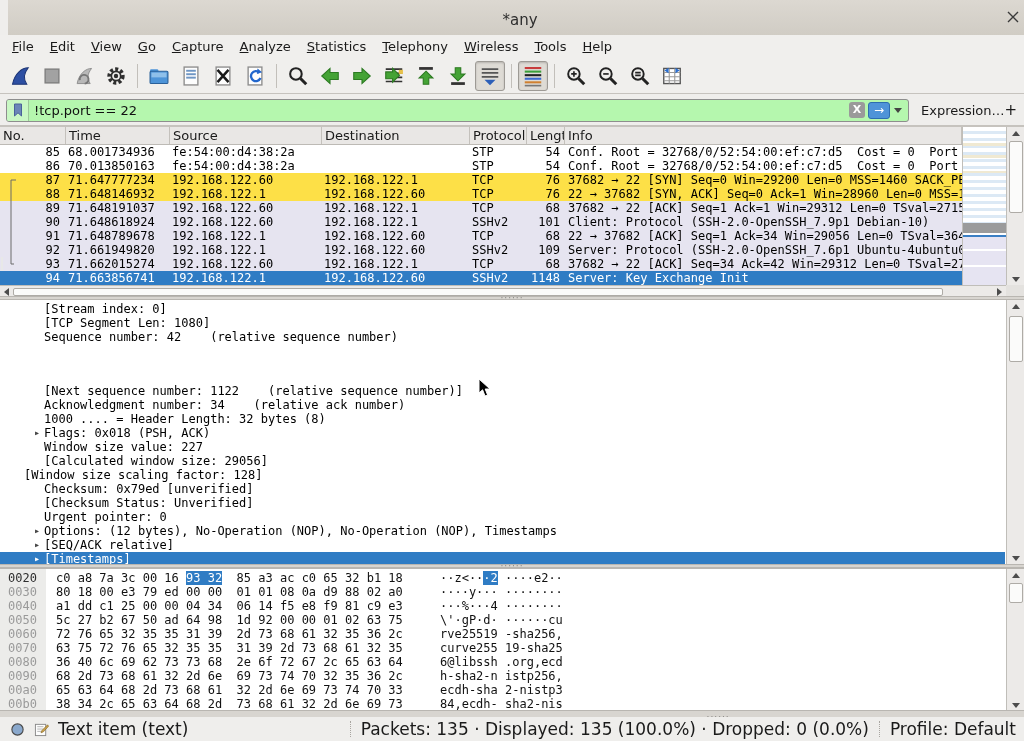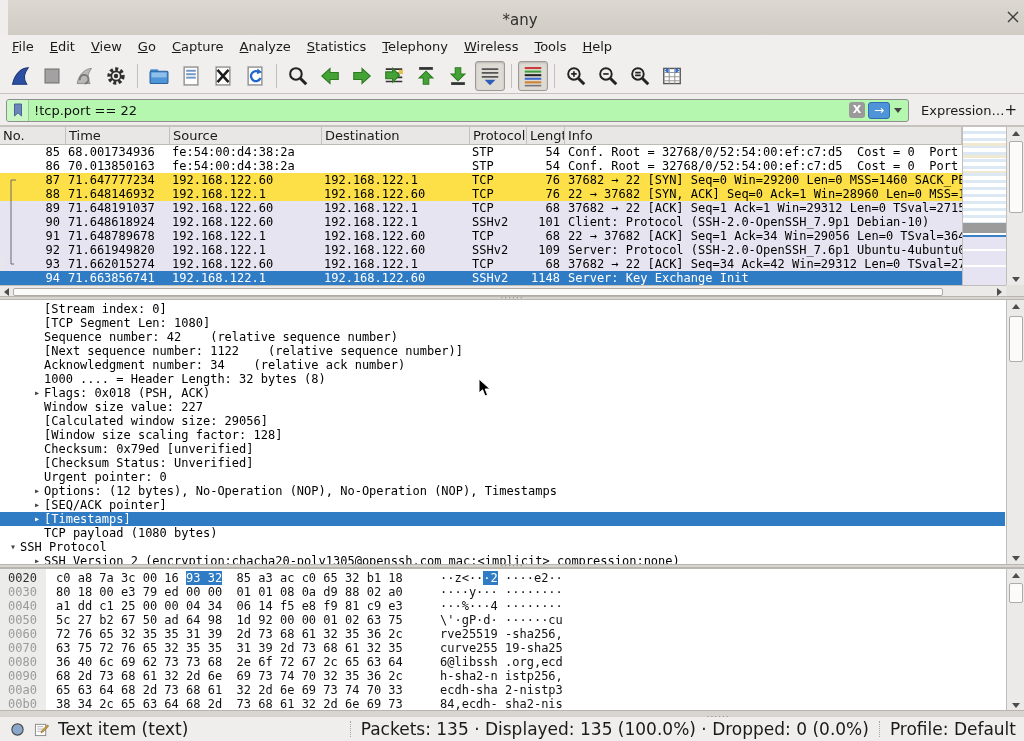--- a/index.html
+++ b/index.html
@@ -366,32 +366,32 @@
 
   <div class="splitter" style="top:296px;">
       <span class="dots">······</span>
     </div>
 
   <div class="details">
     <div class="details-lines" id="details-lines">
         <div class="dline" style="padding-left: 30px;"><span class="exp"></span><span class="dtext">[Stream index: 0]</span></div>
         <div class="dline" style="padding-left: 30px;"><span class="exp"></span><span class="dtext">[TCP Segment Len: 1080]</span></div>
         <div class="dline" style="padding-left: 30px;"><span class="exp"></span><span class="dtext">Sequence number: 42    (relative sequence number)</span></div>
-        <div class="dline" style="padding-left: 30px;"><span class="exp"></span><span class="dtext">[Next sequence number: 1122    (relative sequence number)]</span></div>
+        <div class="dline" style="padding-left: 30px; margin-top: 40px;"><span class="exp"></span><span class="dtext">[Next sequence number: 1122    (relative sequence number)]</span></div>
         <div class="dline" style="padding-left: 30px;"><span class="exp"></span><span class="dtext">Acknowledgment number: 34    (relative ack number)</span></div>
         <div class="dline" style="padding-left: 30px;"><span class="exp"></span><span class="dtext">1000 .... = Header Length: 32 bytes (8)</span></div>
         <div class="dline" style="padding-left: 30px;"><span class="exp">▸</span><span class="dtext">Flags: 0x018 (PSH, ACK)</span></div>
         <div class="dline" style="padding-left: 30px;"><span class="exp"></span><span class="dtext">Window size value: 227</span></div>
         <div class="dline" style="padding-left: 30px;"><span class="exp"></span><span class="dtext">[Calculated window size: 29056]</span></div>
-        <div class="dline" style="padding-left: 30px;"><span class="exp"></span><span class="dtext">[Window size scaling factor: 128]</span></div>
+        <div class="dline" style="padding-left: 24px; flex-direction: column;"><span class="exp"></span><span class="dtext">[Window size scaling factor: 128]</span></div>
         <div class="dline" style="padding-left: 30px;"><span class="exp"></span><span class="dtext">Checksum: 0x79ed [unverified]</span></div>
         <div class="dline" style="padding-left: 30px;"><span class="exp"></span><span class="dtext">[Checksum Status: Unverified]</span></div>
         <div class="dline" style="padding-left: 30px;"><span class="exp"></span><span class="dtext">Urgent pointer: 0</span></div>
         <div class="dline" style="padding-left: 30px;"><span class="exp">▸</span><span class="dtext">Options: (12 bytes), No-Operation (NOP), No-Operation (NOP), Timestamps</span></div>
-        <div class="dline" style="padding-left: 30px;"><span class="exp">▸</span><span class="dtext">[SEQ/ACK pointer]</span></div>
+        <div class="dline" style="padding-left: 30px;"><span class="exp">▸</span><span class="dtext">[SEQ/ACK relative]</span></div>
         <div class="dline selected" style="padding-left: 30px;"><span class="exp">▸</span><span class="dtext">[Timestamps]</span></div>
         <div class="dline" style="padding-left: 30px;"><span class="exp"></span><span class="dtext">TCP payload (1080 bytes)</span></div>
         <div class="dline" style="padding-left: 6px;"><span class="exp">▾</span><span class="dtext">SSH Protocol</span></div>
         <div class="dline" style="padding-left: 30px;"><span class="exp">▸</span><span class="dtext">SSH Version 2 (encryption:chacha20-poly1305@openssh.com mac:&lt;implicit&gt; compression:none)</span></div>
       </div>
     <div class="scroll-v" style="left:1006px; top:0; height:264px;">
       <span class="sbtn" style="top:0;">
           <span class="tri-up"></span>
         </span>
       <span class="thumb-v" style="top:16px; height:46px;"></span>

